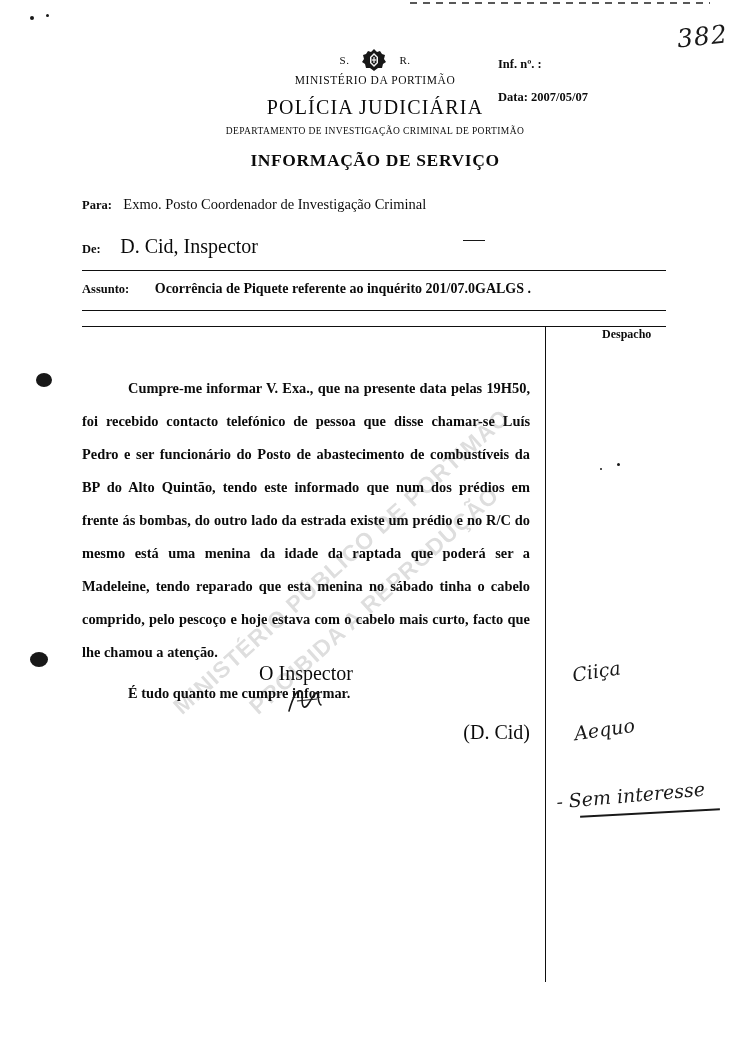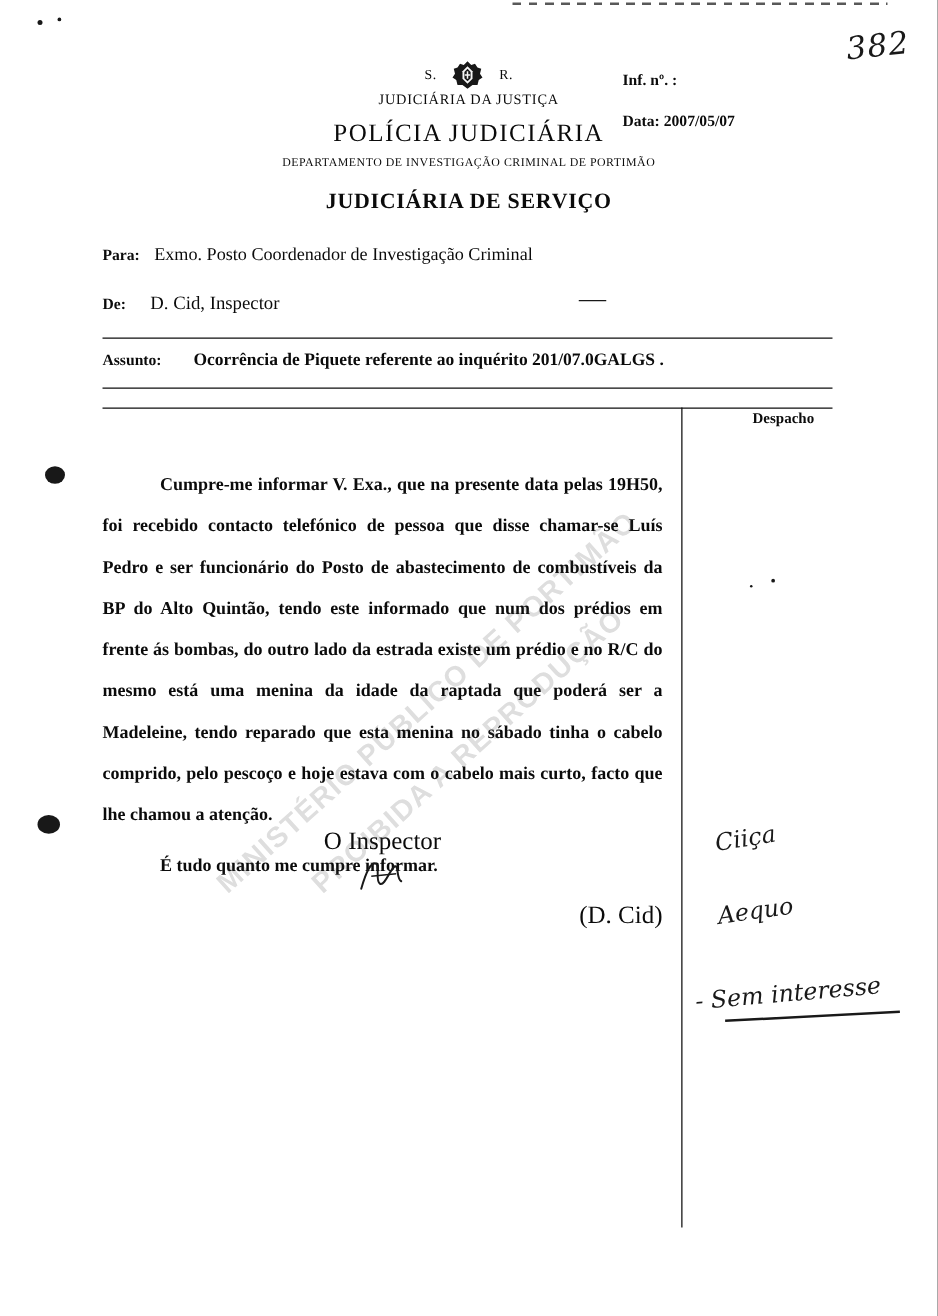--- a/index.html
+++ b/index.html
@@ -98,21 +98,21 @@
     position: absolute;
     font-size: 14px;
   }
   .field .lbl {
     font-weight: bold;
     font-size: 12.5px;
   }
   .f-para   { left: 82px; top: 196px; }
   .f-de     { left: 82px; top: 235px; }
   .f-para .val { margin-left: 8px; font-size: 14.5px; }
-  .f-de   .val { margin-left: 16px; font-size: 15px; }
+  .f-de   .val { margin-left: 16px; font-size: 20px; }
 
   .rule {
     position: absolute;
     background: #111;
     height: 1px;
   }
   .rule-1 { left: 82px; top: 270px;  width: 584px; }
   .rule-2 { left: 82px; top: 310px;  width: 584px; }
   .rule-3 { left: 82px; top: 326px;  width: 584px; }
 
@@ -233,24 +233,24 @@
         <svg width="34" height="24" viewBox="0 0 34 24" xmlns="http://www.w3.org/2000/svg">
           <path d="M17 1 L20 4 L23 3 L25 6 L28 7 L27 11 L29 14 L26 16 L25 20 L21 20 L17 23 L13 20 L9 20 L8 16 L5 14 L7 11 L6 7 L9 6 L11 3 L14 4 Z" fill="#1a1a1a"></path>
           <path d="M17 5 L21 9 L21 15 L17 19 L13 15 L13 9 Z" fill="#f5f5f5"></path>
           <path d="M17 7 L19.5 9.5 L19.5 14.5 L17 17 L14.5 14.5 L14.5 9.5 Z" fill="#1a1a1a"></path>
           <rect x="16.4" y="9" width="1.2" height="6" fill="#f5f5f5"></rect>
           <rect x="14.8" y="11.4" width="4.4" height="1.2" fill="#f5f5f5"></rect>
         </svg>
       </span>
       <span>R.</span>
     </div>
-    <div class="ministerio">JUDICIÁRIA DA JUSTIÇA</div>
+    <div class="ministerio">MINISTÉRIO DA PORTIMÃO</div>
     <div class="pj">POLÍCIA JUDICIÁRIA</div>
     <div class="dep">DEPARTAMENTO DE INVESTIGAÇÃO CRIMINAL DE PORTIMÃO</div>
-    <div class="titulo">JUDICIÁRIA DE SERVIÇO</div>
+    <div class="titulo">INFORMAÇÃO DE SERVIÇO</div>
   </div>
 
   <div class="infbox">
     <div>Inf. nº. :</div>
     <div class="data">
       <span>Data:</span>
       <span>2007/05/07</span>
     </div>
   </div>
 

